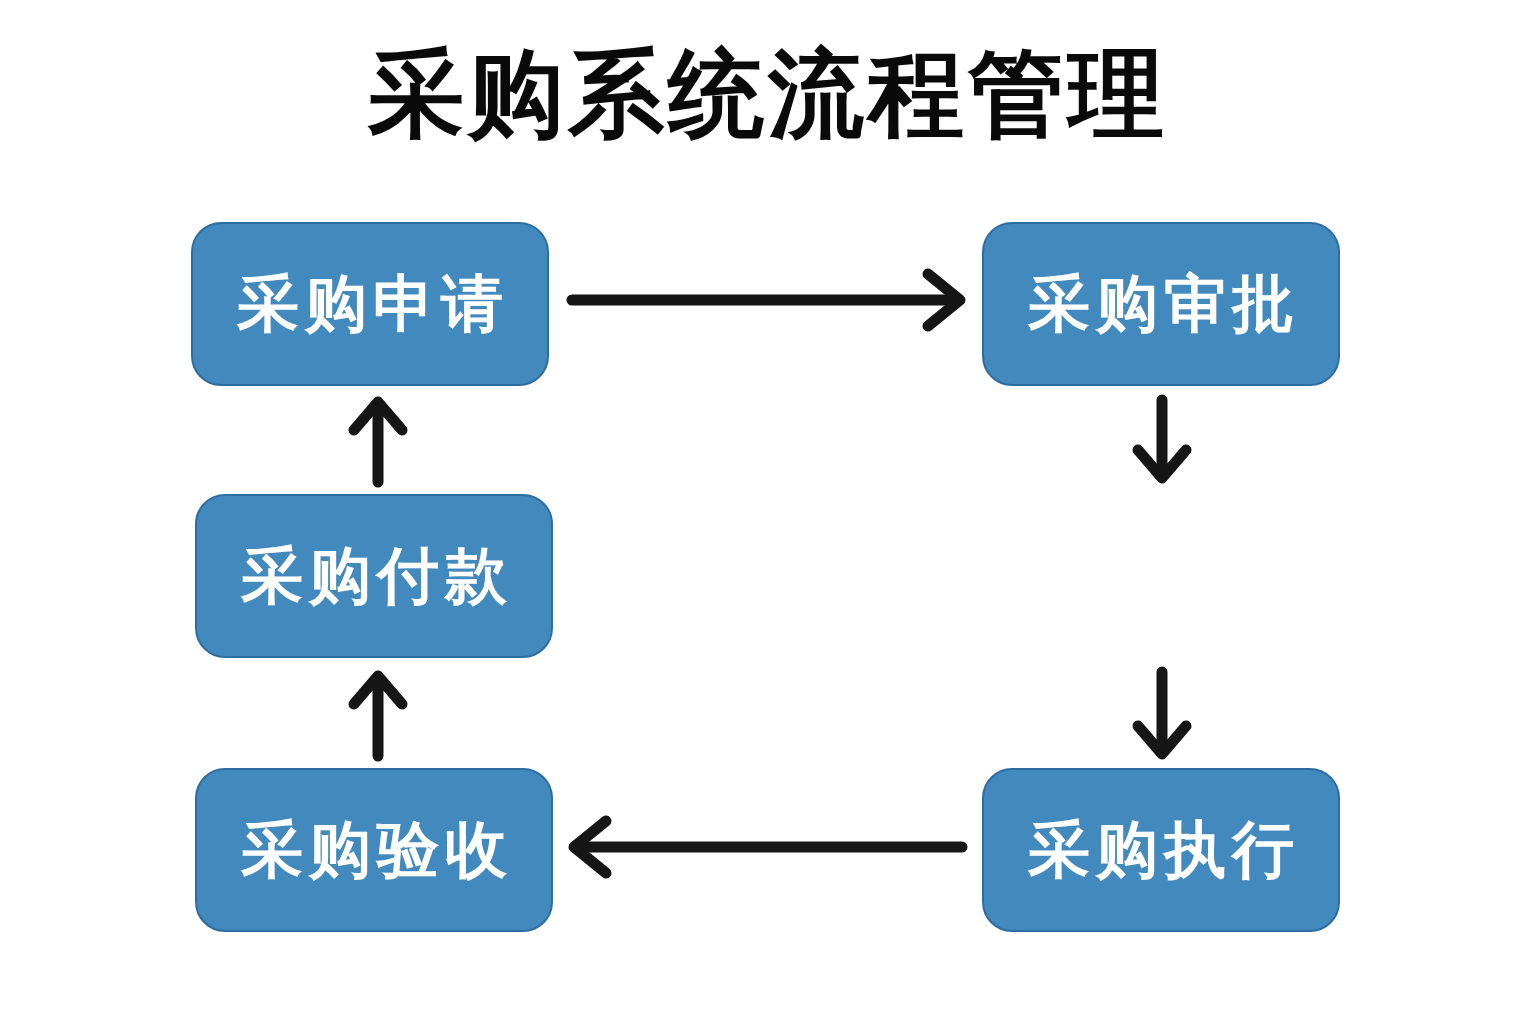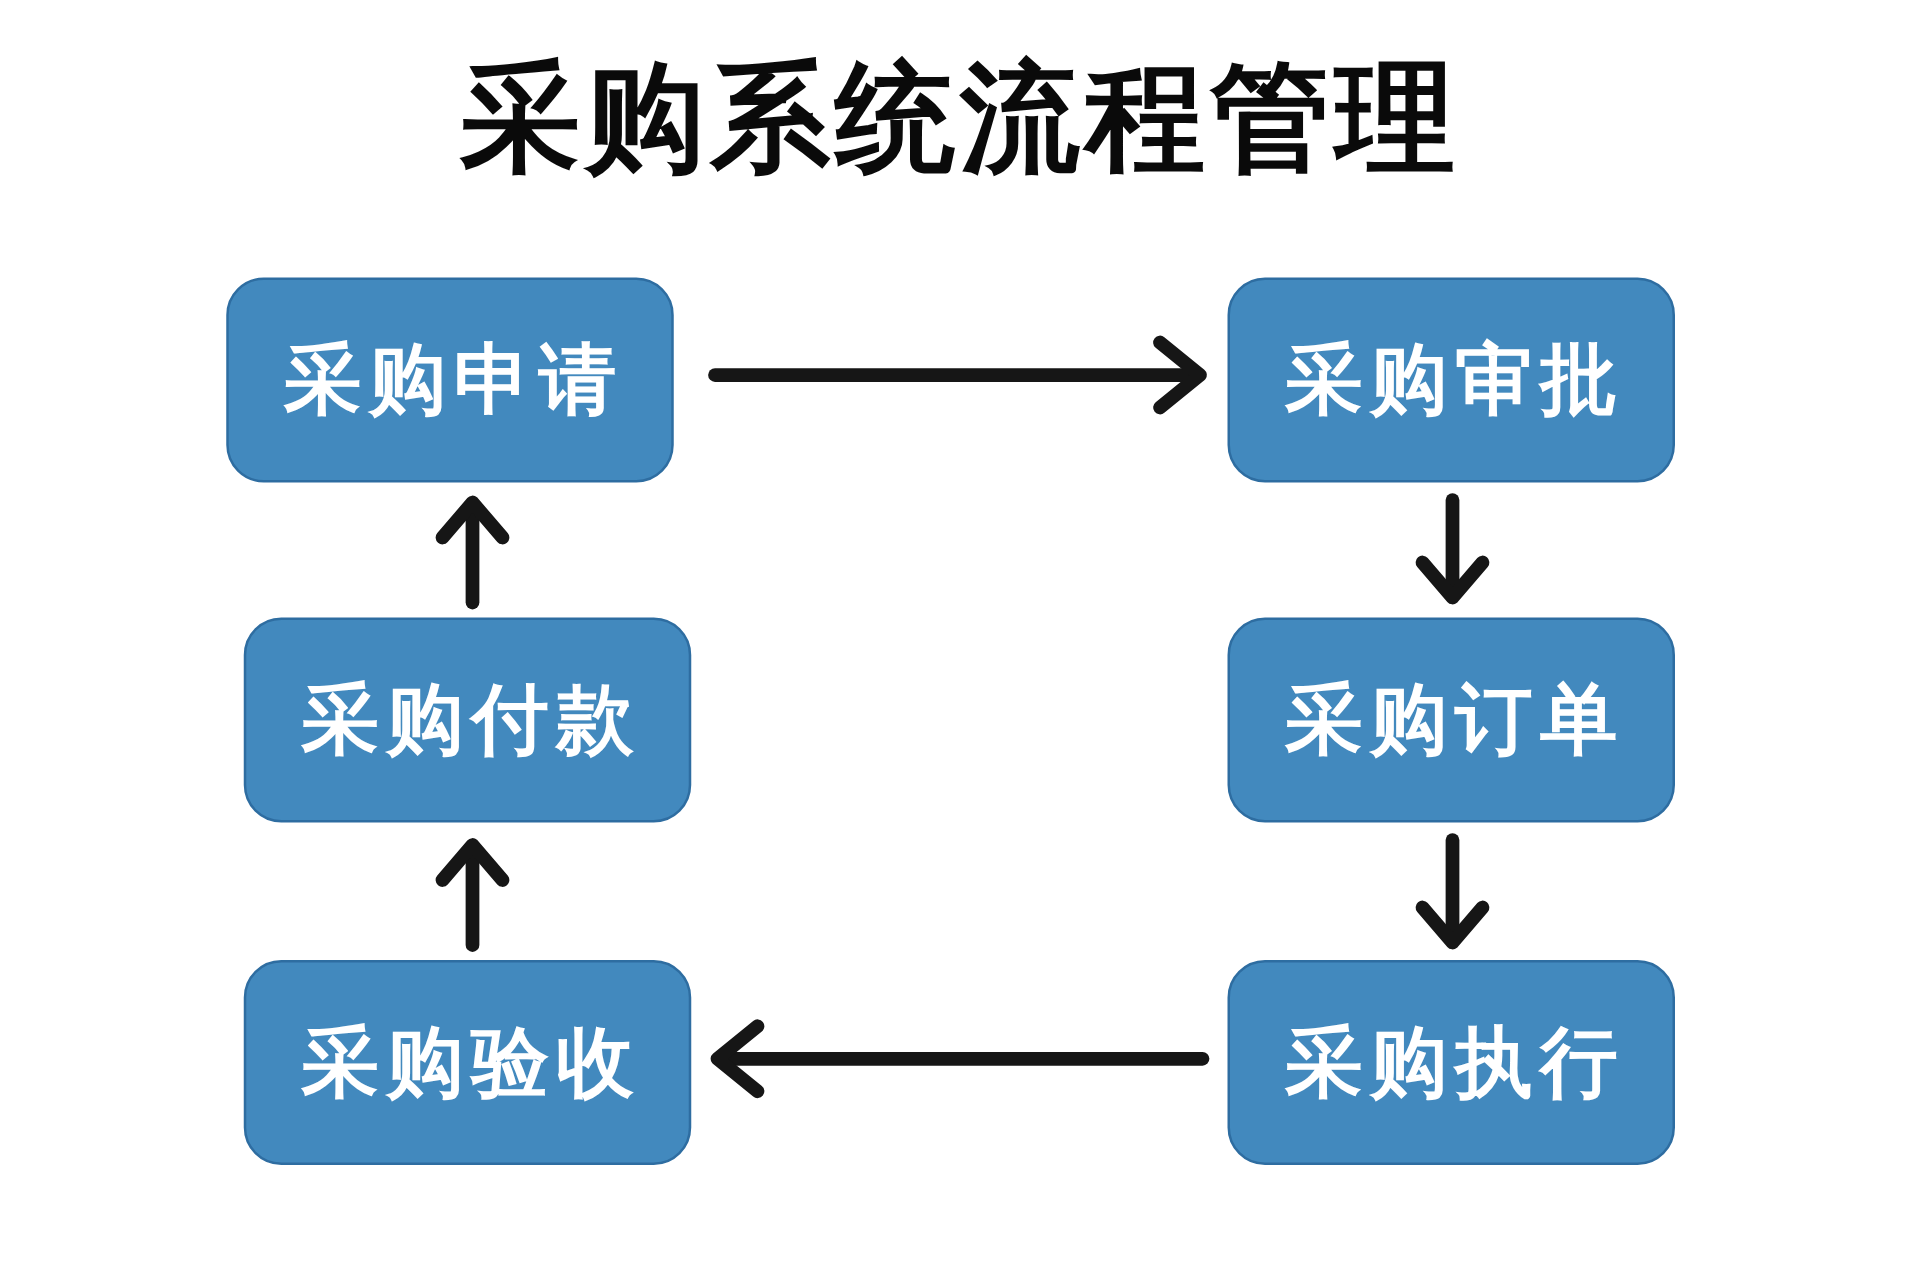--- a/index.html
+++ b/index.html
@@ -55,21 +55,21 @@
     justify-content: center;
   }
   .node-label {
     color: #ffffff;
     font-size: 62px;
     font-weight: 700;
     letter-spacing: 6px;
     margin-right: -6px; 
     white-space: nowrap;
   }
-  .node-request    { left: 181px; top: 222px; }
+  .node-request    { left: 191px; top: 222px; }
   .node-approval   { left: 982px; top: 222px; justify-content: center; }
   .node-order      { left: 982px; top: 494px; }
   .node-execution  { left: 982px; top: 768px; font-family: Liberation Serif, serif; }
   .node-acceptance { left: 195px; top: 768px; justify-content: center; }
   .node-payment    { left: 195px; top: 494px; text-align: center; }
 </style>
 </head>
 <body>
 
 <div class="canvas">
@@ -110,23 +110,20 @@
   </svg>
 
   <div class="node node-request">
     <span class="node-label">采购申请</span>
   </div>
 
   <div class="node node-approval">
     <span class="node-label">采购审批</span>
   </div>
 
-  <div class="node node-order">
-    <span class="node-label">采购订单</span>
-  </div>
 
   <div class="node node-execution">
     <span class="node-label">采购执行</span>
   </div>
 
   <div class="node node-acceptance">
     <span class="node-label">采购验收</span>
   </div>
 
   <div class="node node-payment">

